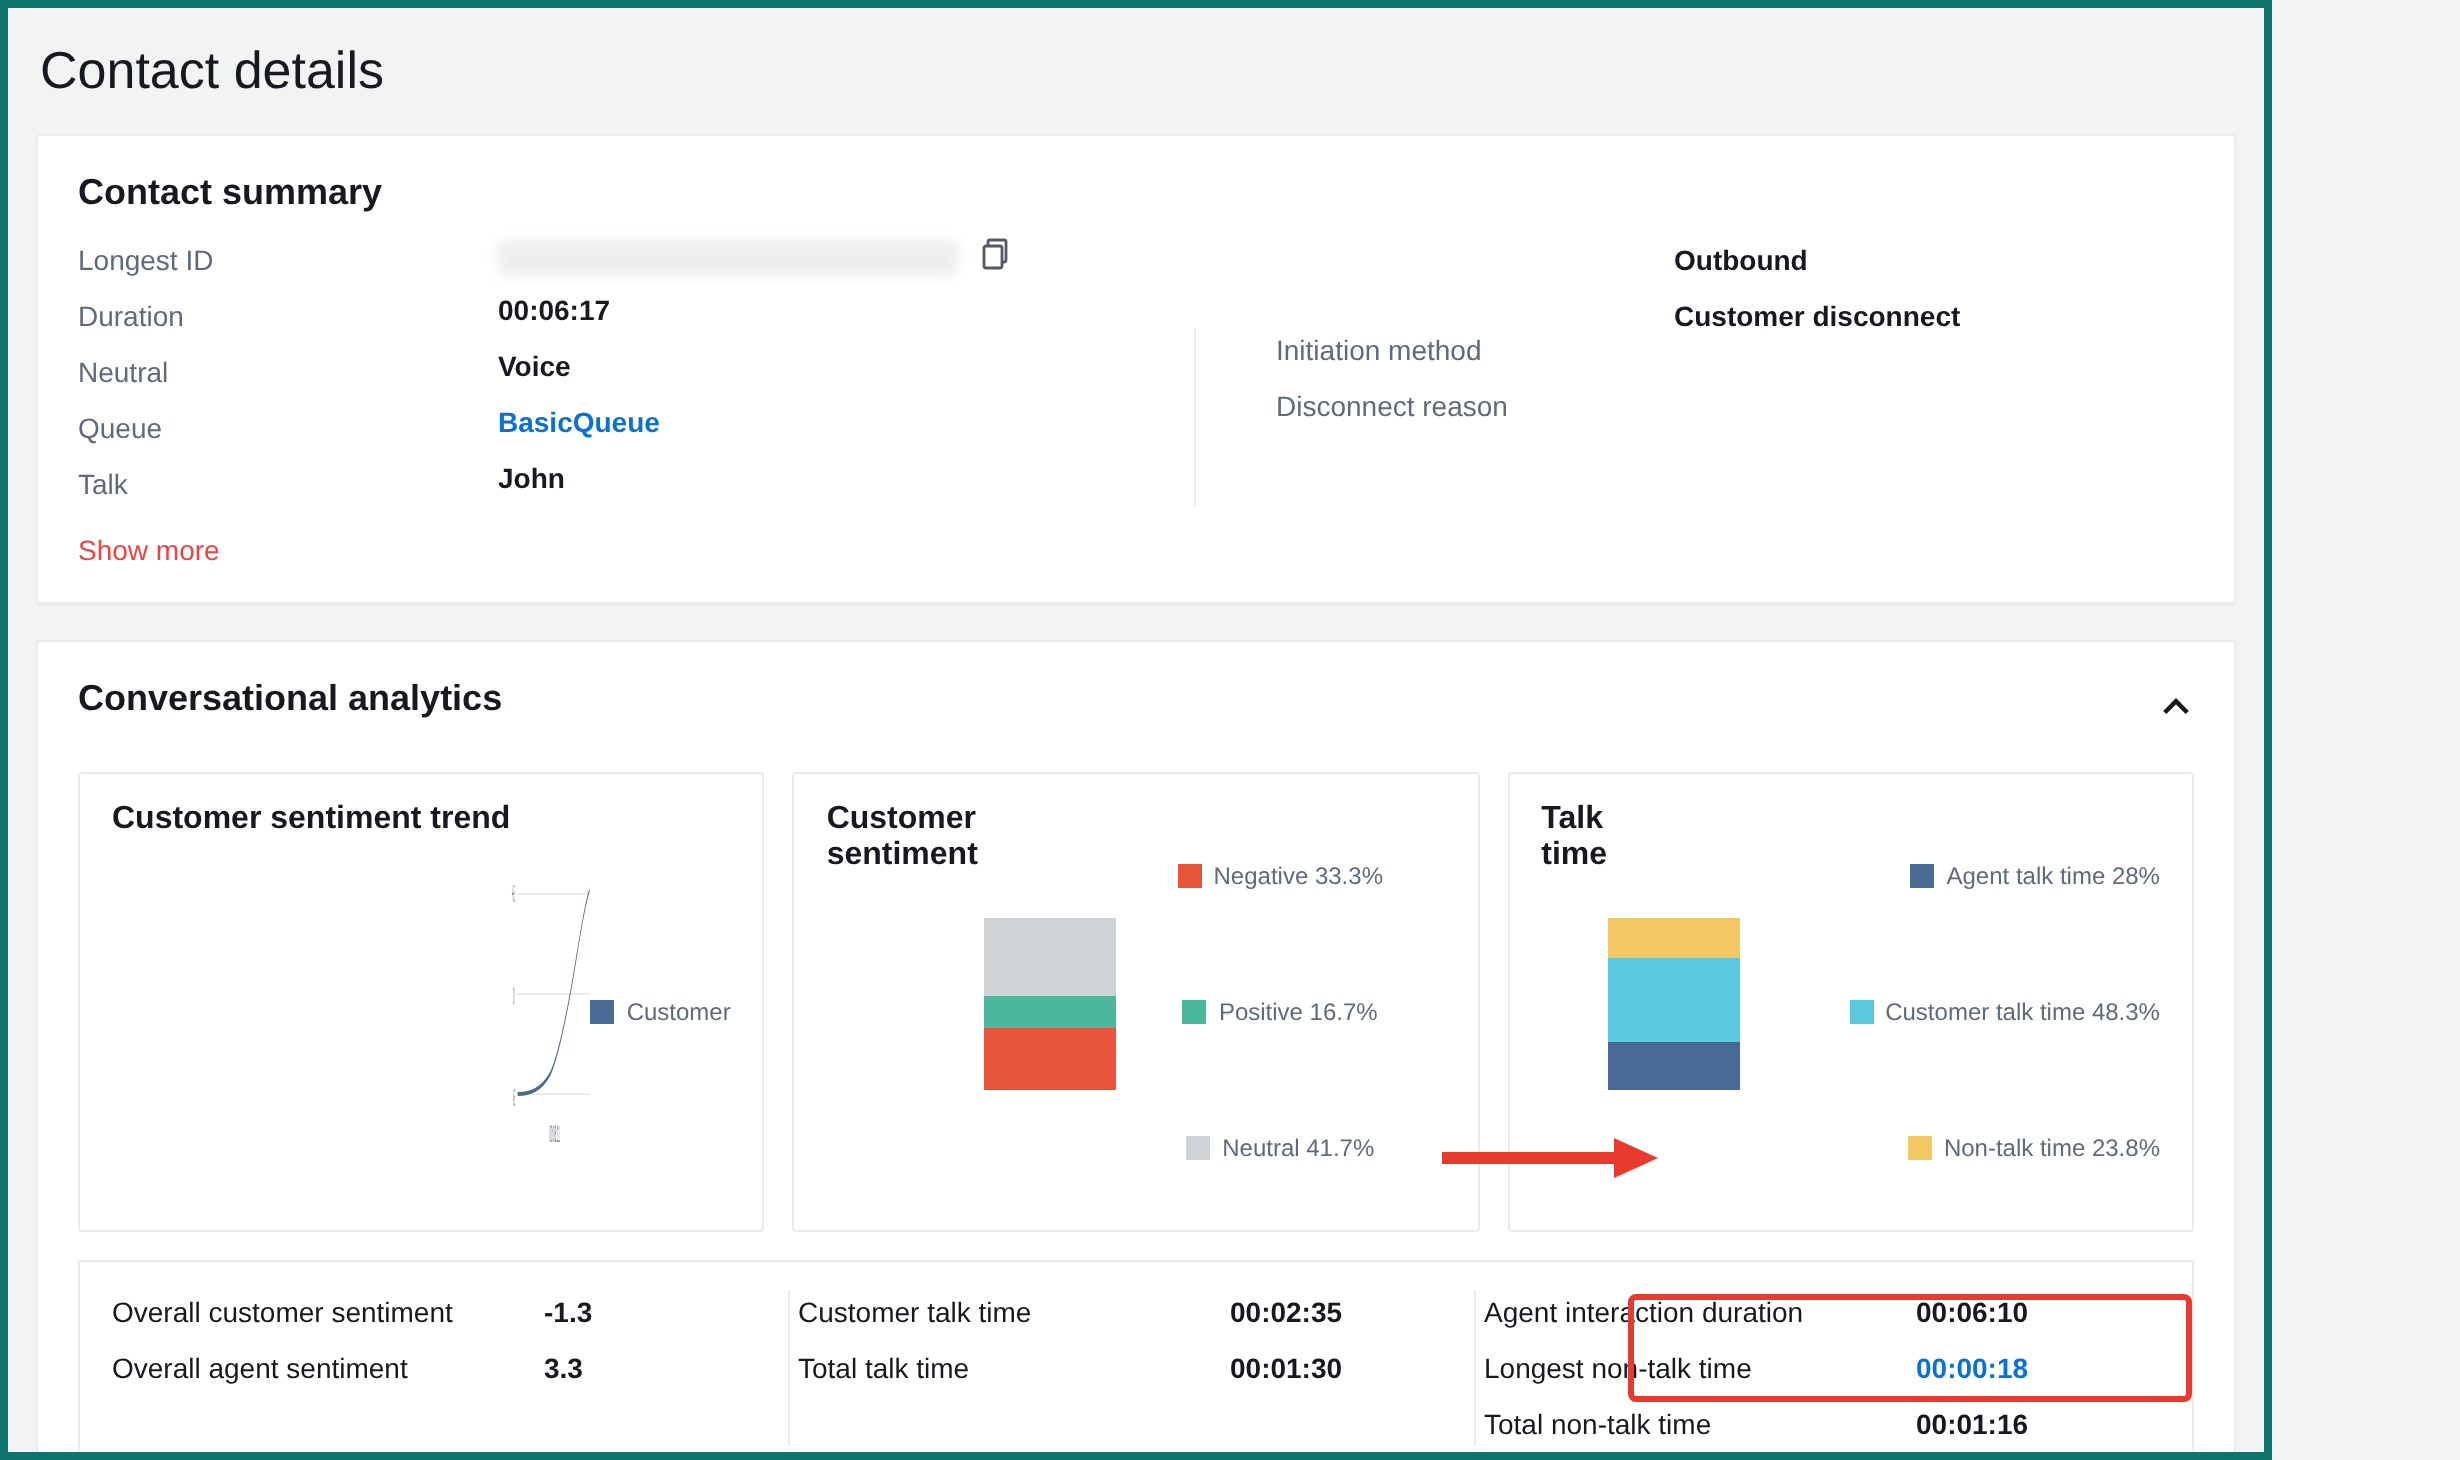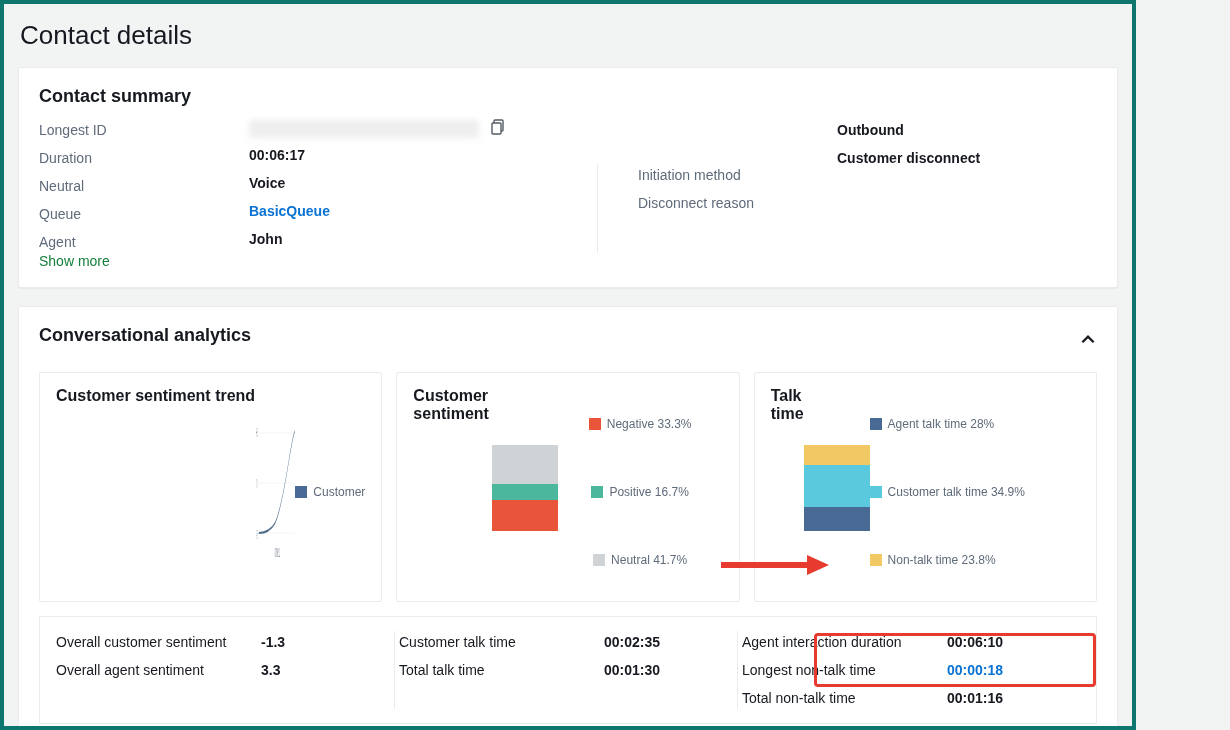--- a/index.html
+++ b/index.html
@@ -66,21 +66,21 @@
     filter: blur(3px);
     vertical-align: middle;
     border-radius: 3px;
   }
   .copy-icon {
     display: inline-block;
     vertical-align: middle;
     margin-left: 8px;
     cursor: pointer;
   }
-  .show-more { color: #15803d; font-size: 14px; display: inline-block; cursor: pointer; }
+  .show-more { color: #ef4444; font-size: 14px; margin-top: 14px; display: inline-block; cursor: pointer; }
 
   .analytics-header {
     display: flex;
     justify-content: space-between;
     align-items: center;
     margin-bottom: 14px;
   }
   .chevron { cursor: pointer; }
 
   .cards-row {
@@ -105,34 +105,34 @@
   .y-tick { font-size: 12px; fill: #5f6b7a; }
   .x-tick { font-size: 12px; fill: #5f6b7a; text-anchor: middle; }
   .trend-line { fill: none; stroke: #4f6b8a; stroke-width: 2; }
   .axis-line { stroke: #e9ebed; stroke-width: 1; }
 
   
   .stack-bar { width: 66px; height: 86px; display: flex; flex-direction: column; }
   .seg { width: 100%; }
 
   
-  .legend { display: flex; flex-wrap: wrap; gap: 10px 16px; font-size: 12px; color: #5f6b7a; margin-top: 8px; }
+  .legend { display: flex; flex-wrap: wrap; gap: 10px 16px; font-size: 12px; color: #5f6b7a; margin-top: 8px; justify-content: flex-end; }
   .legend-item { display: flex; align-items: center; gap: 6px; }
   .swatch { width: 12px; height: 12px; display: inline-block; }
 
   
   .metrics-row {
     border: 1px solid #e9ebed;
     display: flex;
     padding: 14px 16px;
   }
   .metrics-col {
     flex: 1;
     display: flex;
-    gap: 5px;
+    gap: 16px;
   }
   .metrics-col + .metrics-col { border-left: 1px solid #e9ebed; padding-left: 4px; }
   .metrics-labels, .metrics-values { display: flex; flex-direction: column; gap: 6px; }
   .metrics-labels { width: 200px; }
   .m-label { color: #16191f; font-size: 14px; line-height: 22px; }
   .m-value { color: #16191f; font-size: 14px; font-weight: 700; line-height: 22px; }
   .m-value.link { color: #0972d3; }
 
   
   .arrow-wrap { position: absolute; pointer-events: none; }
@@ -153,21 +153,21 @@
   <div class="panel">
     <h2>Contact summary</h2>
 
     <div class="summary-grid">
 
       <div class="summary-col left-labels">
         <div class="kv-label">Longest ID</div>
         <div class="kv-label">Duration</div>
         <div class="kv-label">Neutral</div>
         <div class="kv-label">Queue</div>
-        <div class="kv-label">Agent</div>
+        <div class="kv-label">Talk</div>
       </div>
 
       <div class="summary-col left-values">
         <div>
           <span class="blur-value"></span>
           <span class="copy-icon">
             <svg width="16" height="16" viewBox="0 0 16 16">
                 <rect x="3" y="1" width="9" height="11" rx="1" fill="none" stroke="#545b64" stroke-width="1.4"></rect>
                 <rect x="1" y="4" width="9" height="11" rx="1" fill="#fff" stroke="#545b64" stroke-width="1.4"></rect>
               </svg>
@@ -261,21 +261,21 @@
             <div class="seg" style="background:#486a94;height:28%"></div>
           </div>
         </div>
         <div class="legend">
           <div class="legend-item">
             <span class="swatch" style="background:#486a94"></span>
             <span>Agent talk time 28%</span>
           </div>
           <div class="legend-item">
             <span class="swatch" style="background:#5ac8dd"></span>
-            <span>Customer talk time 34.9%</span>
+            <span>Customer talk time 48.3%</span>
           </div>
           <div class="legend-item">
             <span class="swatch" style="background:#f1c864"></span>
             <span>Non-talk time 23.8%</span>
           </div>
         </div>
       </div>
     </div>
 
     <div class="metrics-row">

